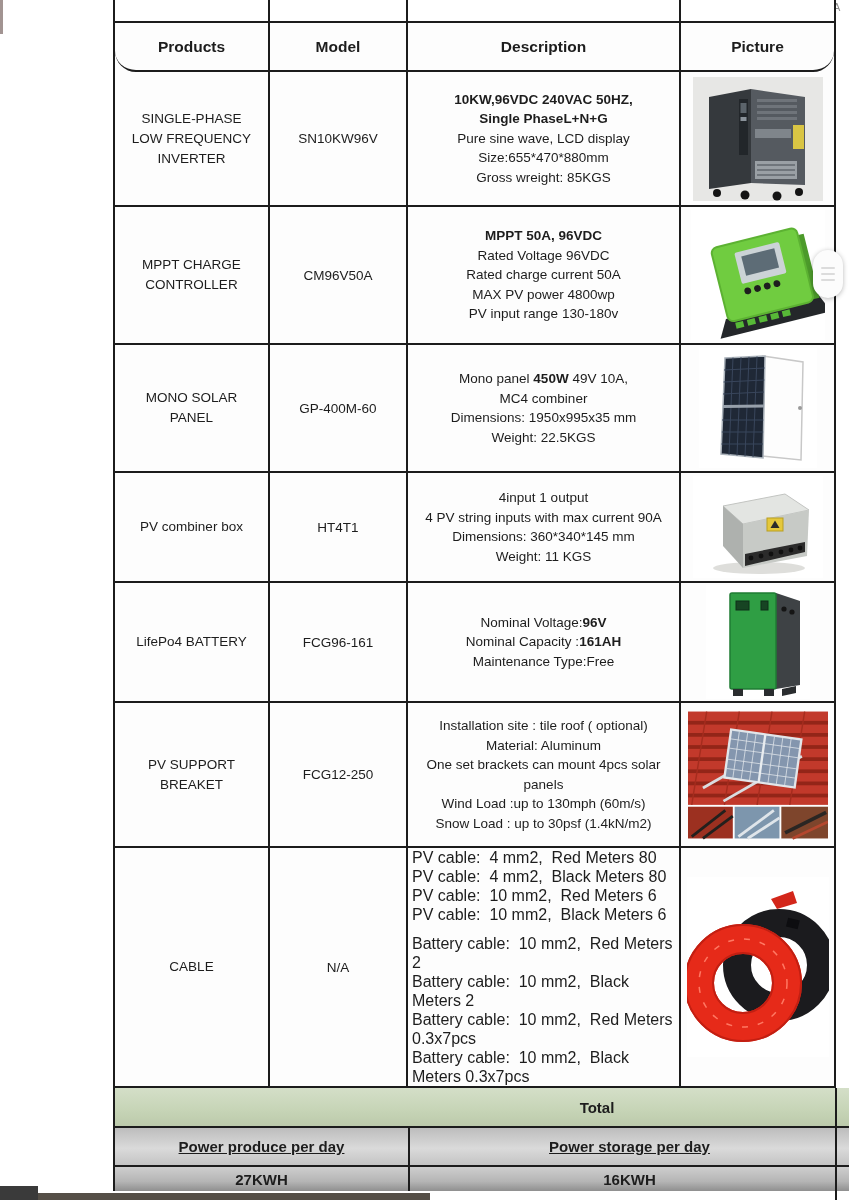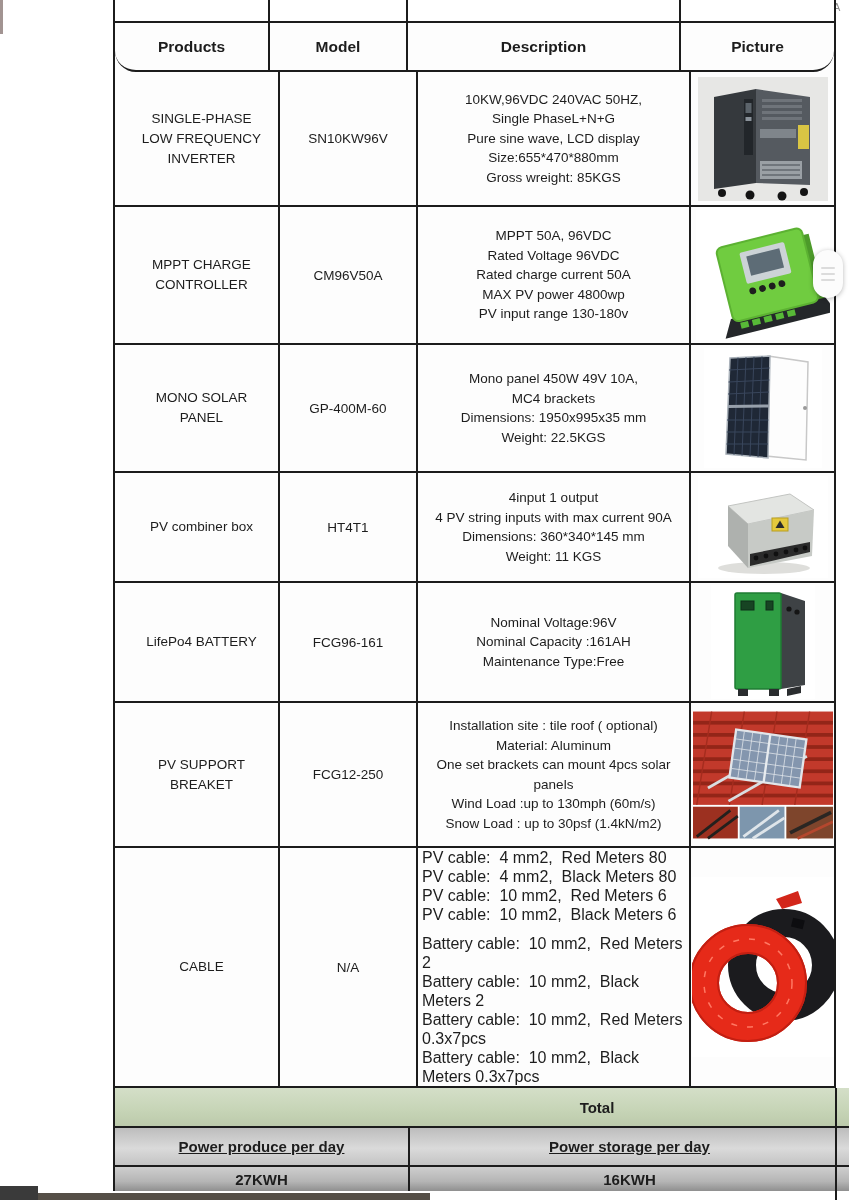--- a/index.html
+++ b/index.html
@@ -13,25 +13,25 @@
         align-items:center;justify-content:center;text-align:center;}
   .cell:last-child{border-right:none;}
   .c1{flex:0 0 155px;padding:0 12px;}
   .c2{flex:0 0 138px;}
   .c3{flex:0 0 273px;padding:0 2px;}
   .c4{flex:1 1 auto;}
   .strip{height:23px;border-bottom:2px solid #1c1c1c;}
   .strip .cell{background:#fff;}
   .hrow{height:49px;border-radius:21px;}
   .hcell{font-weight:bold;font-size:15.5px;}
-  .prod{font-size:13.5px;line-height:20px;margin-left:10px;}
+  .prod{font-size:13.5px;line-height:20px;}
   .model{font-size:13.5px;}
   .desc{font-size:13.5px;line-height:19.5px;}
   .desc .l{width:100%;}
-  .b{font-weight:normal;}
+  .b{font-weight:bold;}
   .cable-desc{align-items:flex-start;text-align:left;justify-content:center;font-size:16px;line-height:19px;padding-left:4px;}
   .cable-line{white-space:pre-wrap;}
   .grp-gap{height:18px;}
   .r0{height:135px;} .r1{height:138px;} .r2{height:128px;} .r3{height:110px;}
   .r4{height:120px;} .r5{height:145px;} .r6{height:240px;}
   
   .summary{position:absolute;left:113px;top:1088px;width:736px;box-sizing:border-box;
            border-left:2px solid #1c1c1c;}
   .srow{display:flex;box-sizing:border-box;border-bottom:2px solid #1c1c1c;}
   .total-row{height:40px;background:linear-gradient(180deg,#d4dfc8,#c6d4b6 60%,#bccaab);
@@ -149,21 +149,21 @@
           </g>
         </svg>
       </div>
     </div>
 
     <div class="trow r2">
       <div class="cell c1 prod">MONO SOLAR PANEL</div>
       <div class="cell c2 model">GP-400M-60</div>
       <div class="cell c3 desc">
         <div class="l"><span>Mono panel </span><span class="b">450W</span><span> 49V 10A,</span></div>
-        <div class="l">MC4 brackets</div>
+        <div class="l">MC4 combiner</div>
         <div class="l">Dimensions: 1950x995x35 mm</div>
         <div class="l">Weight: 22.5KGS</div>
       </div>
       <div class="cell c4 pic">
         <svg width="118" height="120" viewBox="0 0 118 120">
           <rect x="0" y="0" width="118" height="120" fill="#ffffff"></rect>
           <polygon points="64,8 104,14 102,112 62,108" fill="#fdfdfd" stroke="#c8c8c8" stroke-width="1.5"></polygon>
           <circle cx="101" cy="60" r="2" fill="#9a9a9a"></circle>
           <polygon points="26,10 66,8 64,110 22,106" fill="#1f2836" stroke="#aab2ba" stroke-width="1.5"></polygon>
           <g stroke="#39465c" stroke-width="1">

